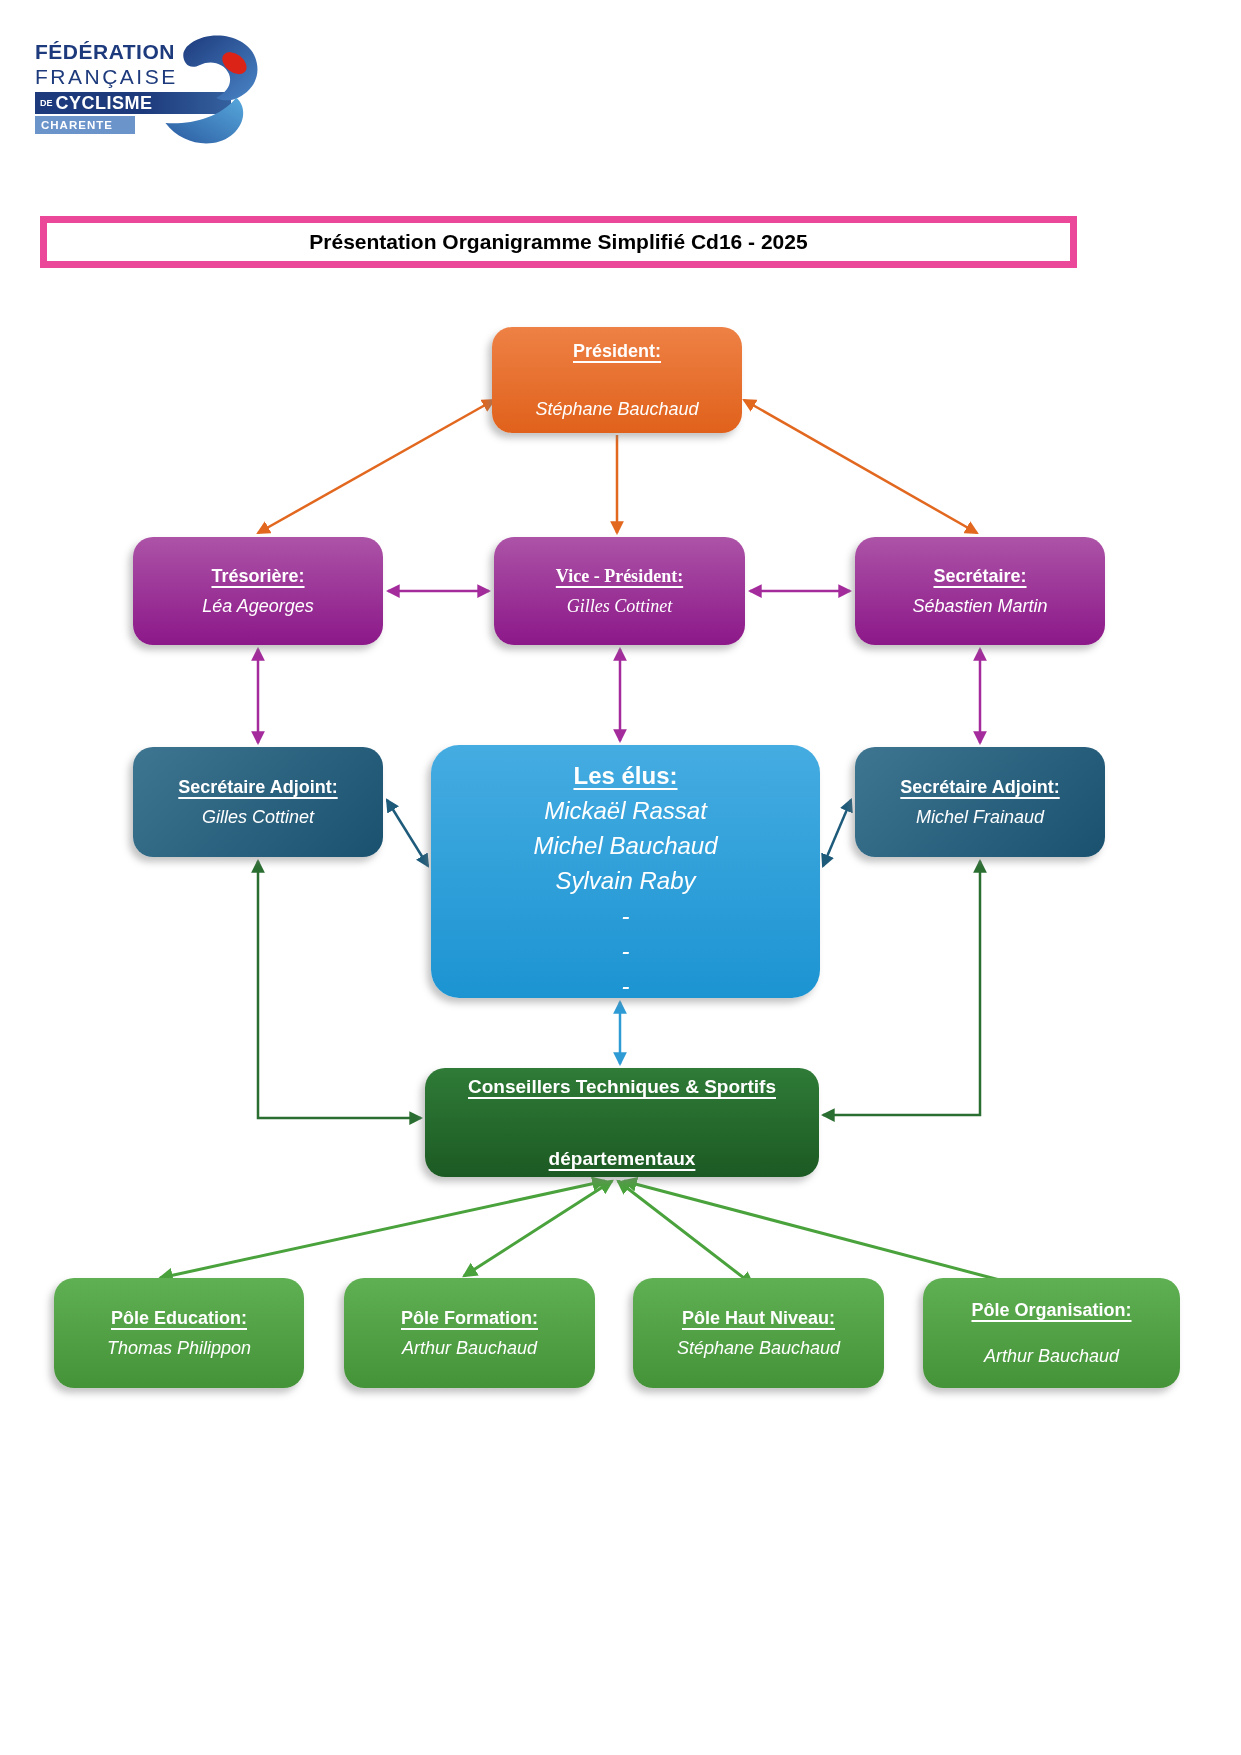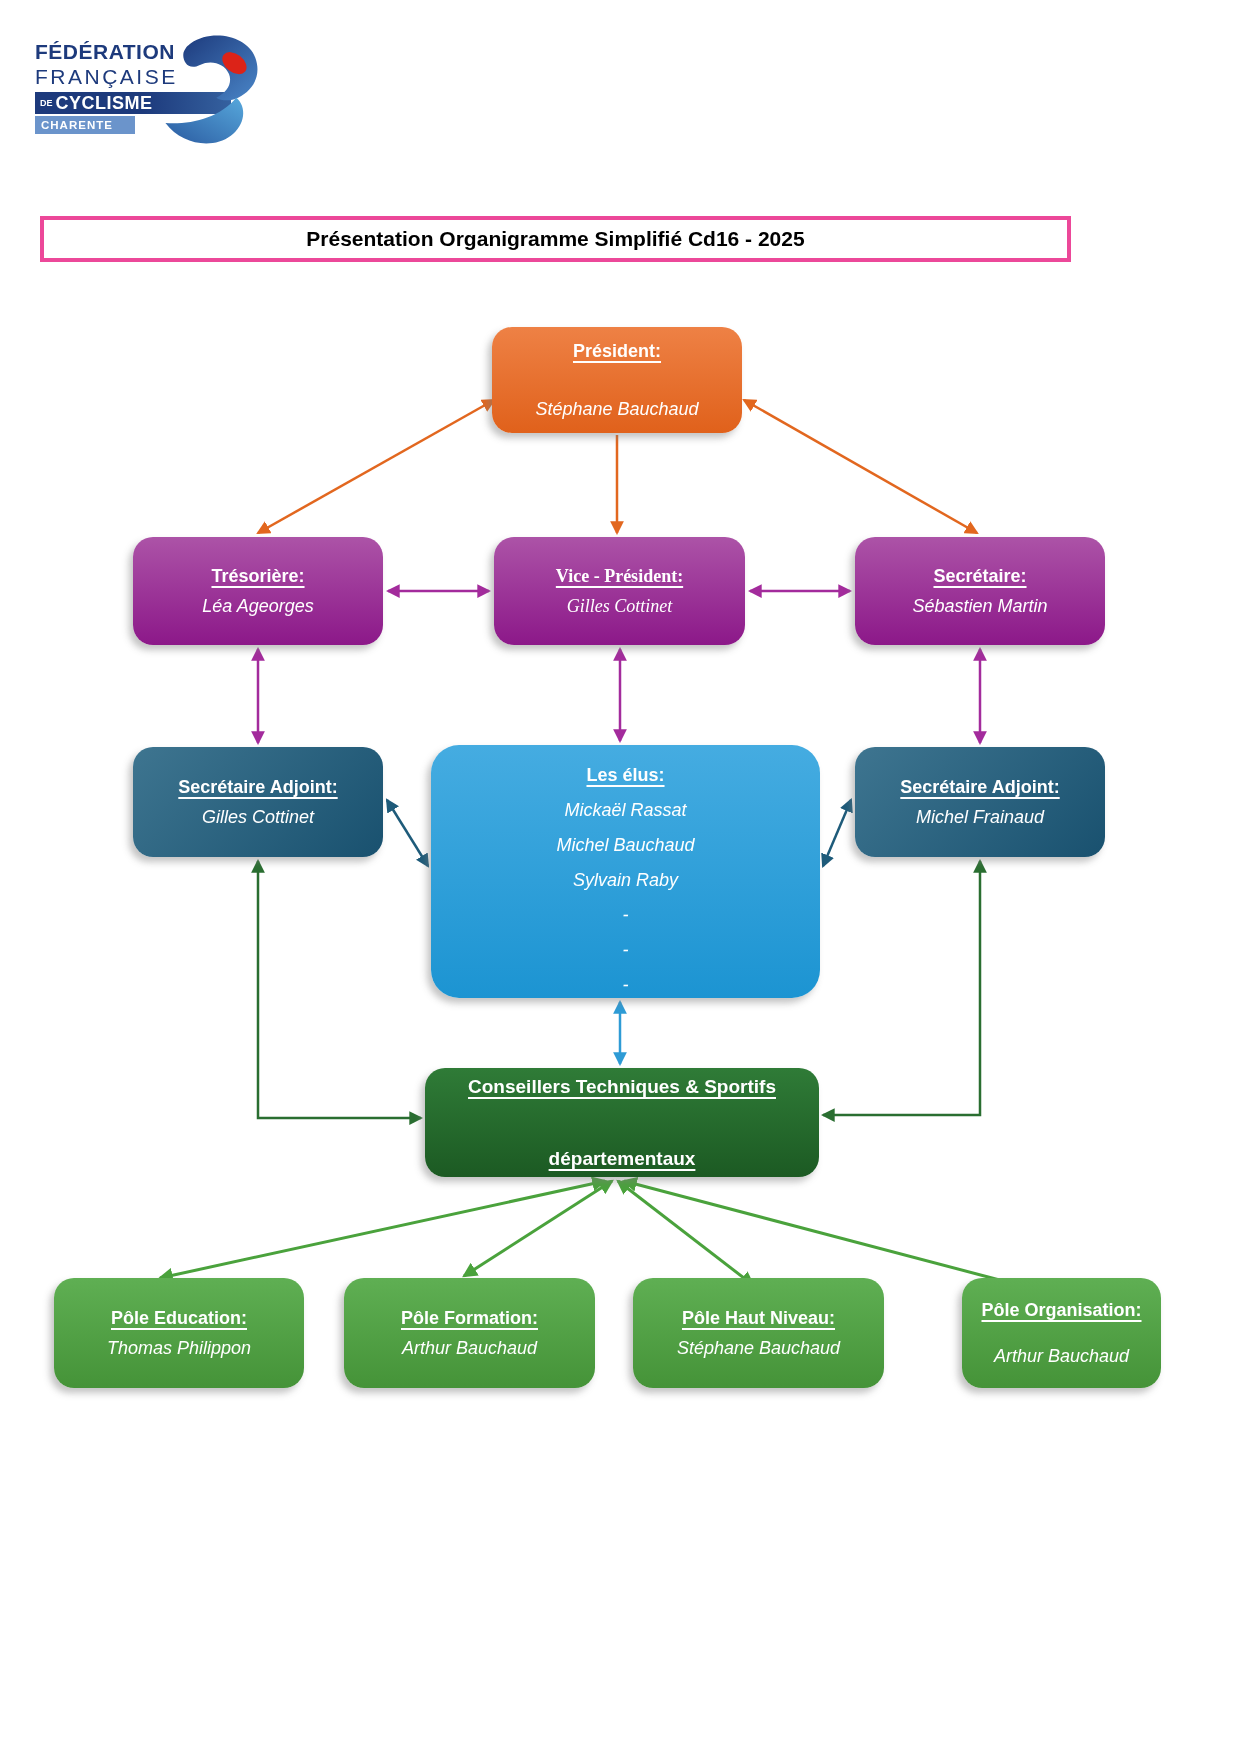--- a/index.html
+++ b/index.html
@@ -12,21 +12,21 @@
   .logo-l2{color:#1d3a7c;font-size:21px;letter-spacing:2.5px;line-height:25px;}
   .logo-bar1{margin-top:3px;width:196px;height:22px;background:linear-gradient(90deg,#1d3a7c 55%,#35619f);
              color:#fff;display:flex;align-items:center;padding-left:5px;box-sizing:border-box;}
   .logo-de{font-size:9px;font-weight:bold;line-height:9px;margin-right:3px;}
   .logo-cyclisme{font-size:18px;font-weight:bold;letter-spacing:.5px;text-align:right;}
   .logo-bar2{margin-top:2px;width:100px;height:18px;background:#6b94cb;color:#fff;
              font-size:11.5px;font-weight:bold;letter-spacing:1px;display:flex;align-items:center;padding-left:6px;box-sizing:border-box;}
   .swoosh{position:absolute;right:-8px;top:-6px;}
 
   
-  .title-box{position:absolute;left:40px;top:216px;width:1023px;height:38px;border:4px solid #ec4899;
+  .title-box{position:absolute;left:40px;top:216px;width:1023px;height:38px;border:7px solid #ec4899;
              display:flex;align-items:center;justify-content:center;}
   .title-text{font-size:21px;font-weight:bold;color:#000;}
 
   
   .box{position:absolute;border-radius:20px;color:#fff;text-align:center;
        display:flex;flex-direction:column;justify-content:center;
        box-shadow:-4px 5px 7px rgba(125,125,125,.45);}
   .role{font-weight:bold;font-size:18px;text-decoration:underline;text-underline-offset:4px;text-decoration-thickness:2px;}
   .name{font-style:italic;font-size:18px;margin-top:9px;}
 
@@ -36,30 +36,30 @@
   .blue{background:linear-gradient(180deg,#45ace1,#1c94d2);border-radius:28px;}
   .dgreen{background:linear-gradient(180deg,#2f7b37,#1c5a23);}
   .green{background:linear-gradient(180deg,#5faf53,#459338);}
 
   #president{left:492px;top:327px;width:250px;height:106px;}
   #tresoriere{left:133px;top:537px;width:250px;height:108px;}
   #vice-president{left:494px;top:537px;width:251px;height:108px;font-family:Liberation Serif, serif;}
   #secretaire{left:855px;top:537px;width:250px;height:108px;}
   #tresorier-adjoint{left:133px;top:747px;width:250px;height:110px;}
   #les-elus{left:431px;top:745px;width:389px;height:253px;justify-content:flex-start;padding-top:13px;box-sizing:border-box;}
-  #les-elus .elus-line{line-height:35px;font-size:18px;}
+  #les-elus .elus-line{line-height:35px;font-size:24px;}
   #les-elus .elus-role{font-weight:bold;text-decoration:underline;text-underline-offset:4px;text-decoration-thickness:2px;}
   #les-elus .elus-member{font-style:italic;}
   #secretaire-adjoint{left:855px;top:747px;width:250px;height:110px;}
   #cts{left:425px;top:1068px;width:394px;height:109px;gap:36px;}
   #cts .role{font-size:19px;line-height:36px;}
   #pole-education{left:54px;top:1278px;width:250px;height:110px;}
   #pole-formation{left:344px;top:1278px;width:251px;height:110px;}
   #pole-haut-niveau{left:633px;top:1278px;width:251px;height:110px;}
-  #pole-organisation{left:962px;top:1278px;width:199px;height:110px;gap:16px;}
+  #pole-organisation{left:923px;top:1278px;width:257px;height:110px;gap:16px;}
 
   
   #arrows{position:absolute;left:0;top:0;width:1241px;height:1755px;pointer-events:none;}
 </style>
 </head>
 <body>
 
 <div id="page">
 
   <div class="logo">

